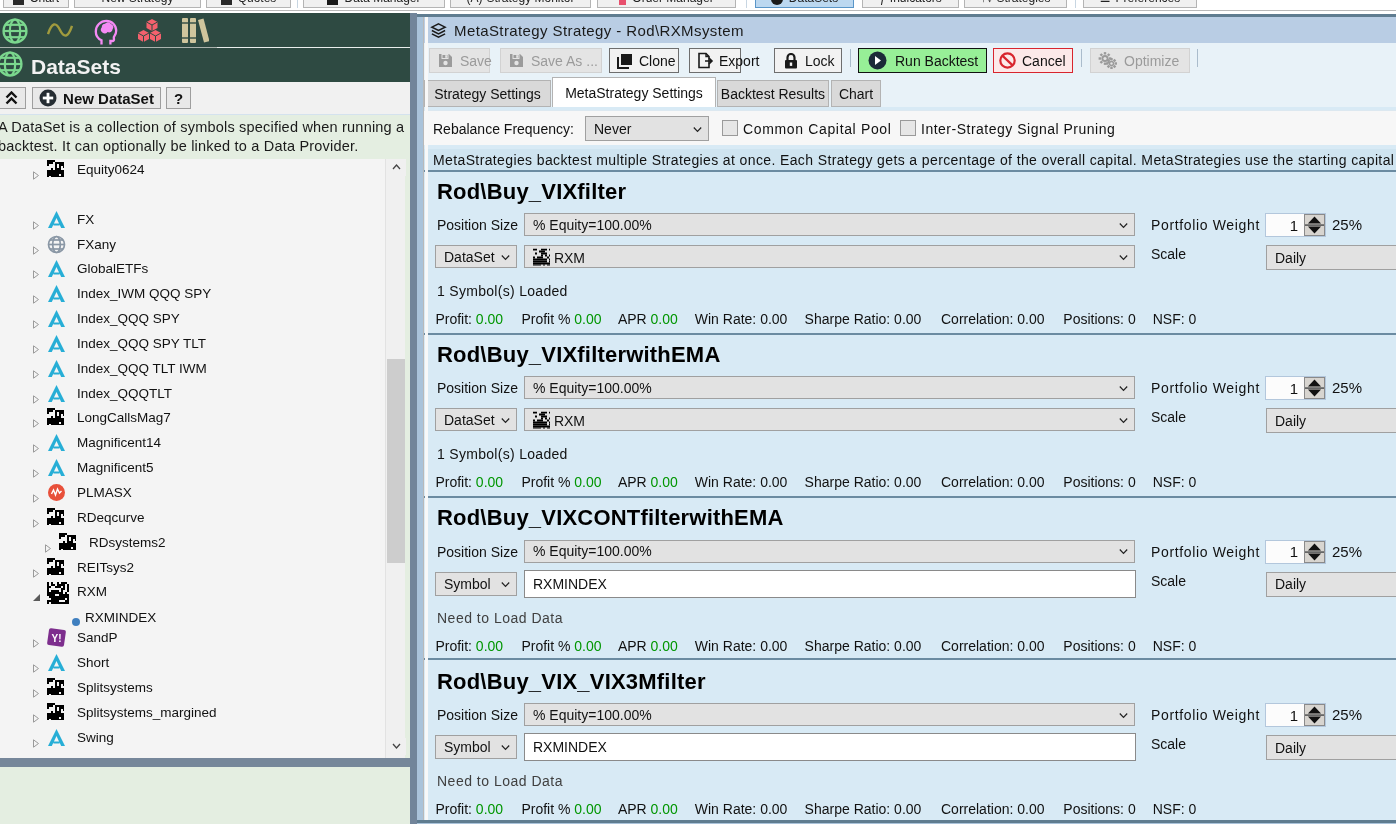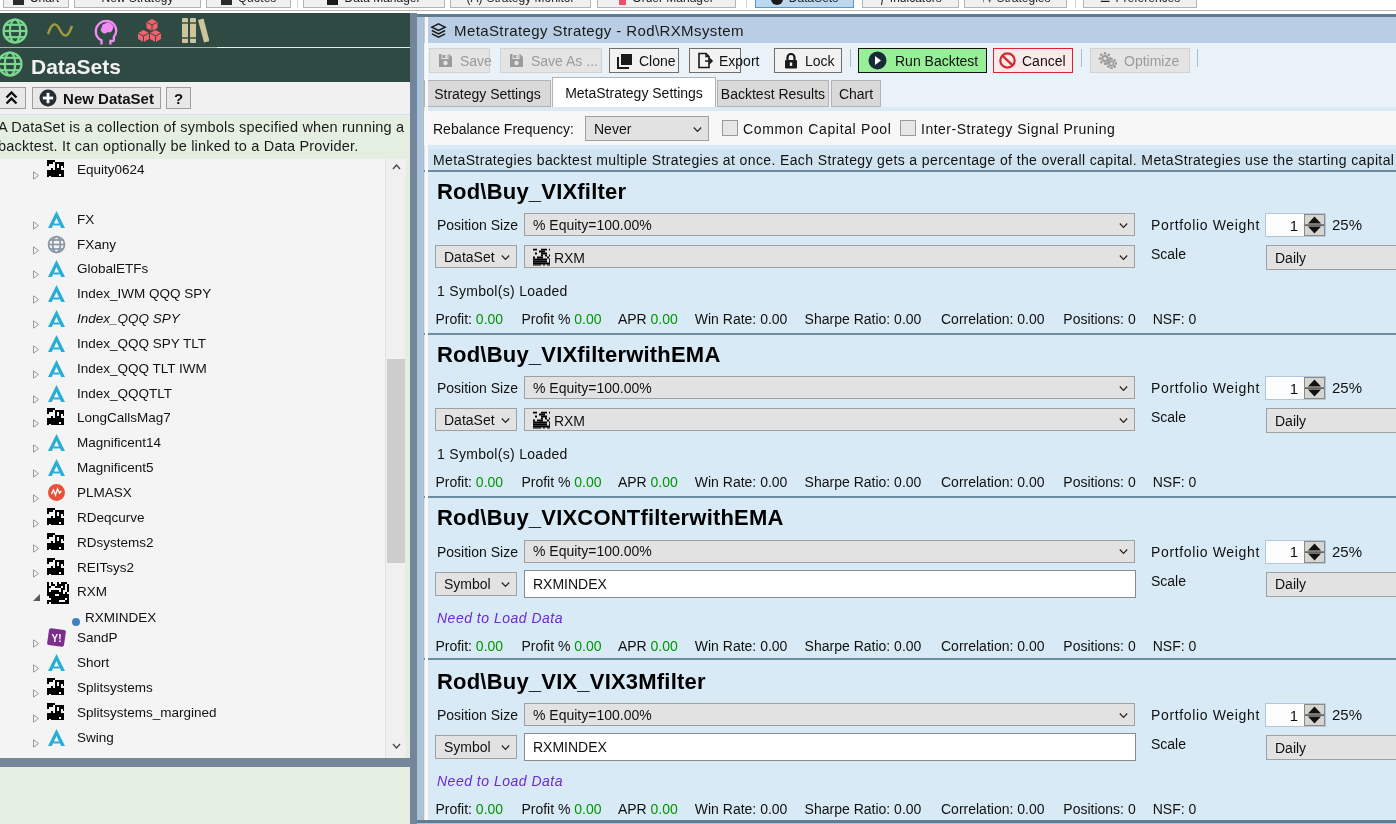--- a/index.html
+++ b/index.html
@@ -62,21 +62,21 @@
 
 
 .combo { position:absolute; background:#e2e2e2; border:1px solid #a0a0a0; font-size:14px; color:#111; }
 .combo .cv { position:absolute; right:6px; top:50%; transform:translateY(-58%); }
 .combo .ct { position:absolute; left:8px; top:50%; transform:translateY(-50%); white-space:nowrap; }
 .tinput { position:absolute; background:#ffffff; border:1px solid #8a8a8a; font-size:14px; color:#111; }
 .cb { position:absolute; width:16px; height:16px; background:#e6e6e6; border:1px solid #9a9a9a; }
 .blk .bh { position:absolute; left:13px; font-size:22px; letter-spacing:0.2px; font-weight:bold; color:#000; white-space:nowrap; }
 .blk .plbl { position:absolute; font-size:14px; color:#111; white-space:nowrap; }
 .blk .status { position:absolute; left:13px; font-size:14px; letter-spacing:0.3px; color:#111; }
-.blk .status.red { color:#6d28d9; letter-spacing:0.5px;font-style:italic; }
+.blk .status.red { color:#404040; letter-spacing:0.5px; }
 .profit { position:absolute; left:0px; font-size:14px; color:#111; white-space:nowrap; height:18px; width:972px; }
 .profit b { font-weight:normal; color:#009600; }
 .profit span { position:absolute; top:0; }
 .spinner { position:absolute; width:61px; height:24px; border:1px solid #b3c7dc; background:#fcfcfc; }
 .spinner .num { position:absolute; left:0; top:0; width:38px; height:22px; font-size:15px; color:#111; text-align:right; padding-right:6px; padding-top:2.5px; }
 .spinner .btns { position:absolute; left:38px; top:0; width:21px; height:22px; background:#d8d5d0; border:1px solid #8a8a8a; }
 </style>
 </head>
 <body>
 
@@ -274,21 +274,21 @@
       </div>
       <div class="trow" style="top:123.70000000000002px;">
         <span class="arr"><svg width="8" height="9" viewBox="0 0 8 9">
             <path d="M1.5 0.8 L6.5 4.5 L1.5 8.2 Z" fill="none" stroke="#9a9a9a" stroke-width="1"></path>
           </svg></span>
         <span class="ico"><svg width="19" height="19" viewBox="0 0 19 19">
             <path d="M9.5 1 L18 18 L14.2 18 L9.5 8 L4.8 18 L1 18 Z M6.5 13.4 L12.5 13.4 L12.5 15.4 L6.5 15.4 Z" fill="#27aed6"></path>
           </svg></span>
         <span class="lbl">Index_IWM QQQ SPY</span>
       </div>
-      <div class="trow" style="top:148.50000000000003px;font-style:italic;">
+      <div class="trow" style="top:148.50000000000003px;">
         <span class="arr"><svg width="8" height="9" viewBox="0 0 8 9">
             <path d="M1.5 0.8 L6.5 4.5 L1.5 8.2 Z" fill="none" stroke="#9a9a9a" stroke-width="1"></path>
           </svg></span>
         <span class="ico"><svg width="19" height="19" viewBox="0 0 19 19">
             <path d="M9.5 1 L18 18 L14.2 18 L9.5 8 L4.8 18 L1 18 Z M6.5 13.4 L12.5 13.4 L12.5 15.4 L6.5 15.4 Z" fill="#27aed6"></path>
           </svg></span>
         <span class="lbl">Index_QQQ SPY</span>
       </div>
       <div class="trow" style="top:173.4px;">
         <span class="arr"><svg width="8" height="9" viewBox="0 0 8 9">
@@ -470,21 +470,21 @@
             <rect x="4" y="16" width="2" height="2" fill="#000"></rect>
             <rect x="6" y="16" width="2" height="2" fill="#000"></rect>
             <rect x="8" y="16" width="2" height="2" fill="#000"></rect>
             <rect x="10" y="16" width="2" height="2" fill="#000"></rect>
             <rect x="12" y="16" width="2" height="2" fill="#000"></rect>
             <rect x="14" y="16" width="2" height="2" fill="#000"></rect>
             <rect x="16" y="16" width="2" height="2" fill="#000"></rect>
           </svg></span>
         <span class="lbl">RDeqcurve</span>
       </div>
-      <div class="trow" style="top:372.19999999999993px;">
+      <div class="trow" style="top:372.19999999999993px;margin-left:12px;">
         <span class="arr"><svg width="8" height="9" viewBox="0 0 8 9">
             <path d="M1.5 0.8 L6.5 4.5 L1.5 8.2 Z" fill="none" stroke="#9a9a9a" stroke-width="1"></path>
           </svg></span>
         <span class="ico"><svg width="17" height="17" viewBox="0 0 17 17">
             <rect x="0" y="0" width="2" height="2" fill="#000"></rect>
             <rect x="2" y="0" width="2" height="2" fill="#000"></rect>
             <rect x="4" y="0" width="2" height="2" fill="#000"></rect>
             <rect x="6" y="0" width="2" height="2" fill="#000"></rect>
             <rect x="0" y="2" width="2" height="2" fill="#000"></rect>
             <rect x="2" y="2" width="2" height="2" fill="#000"></rect>

